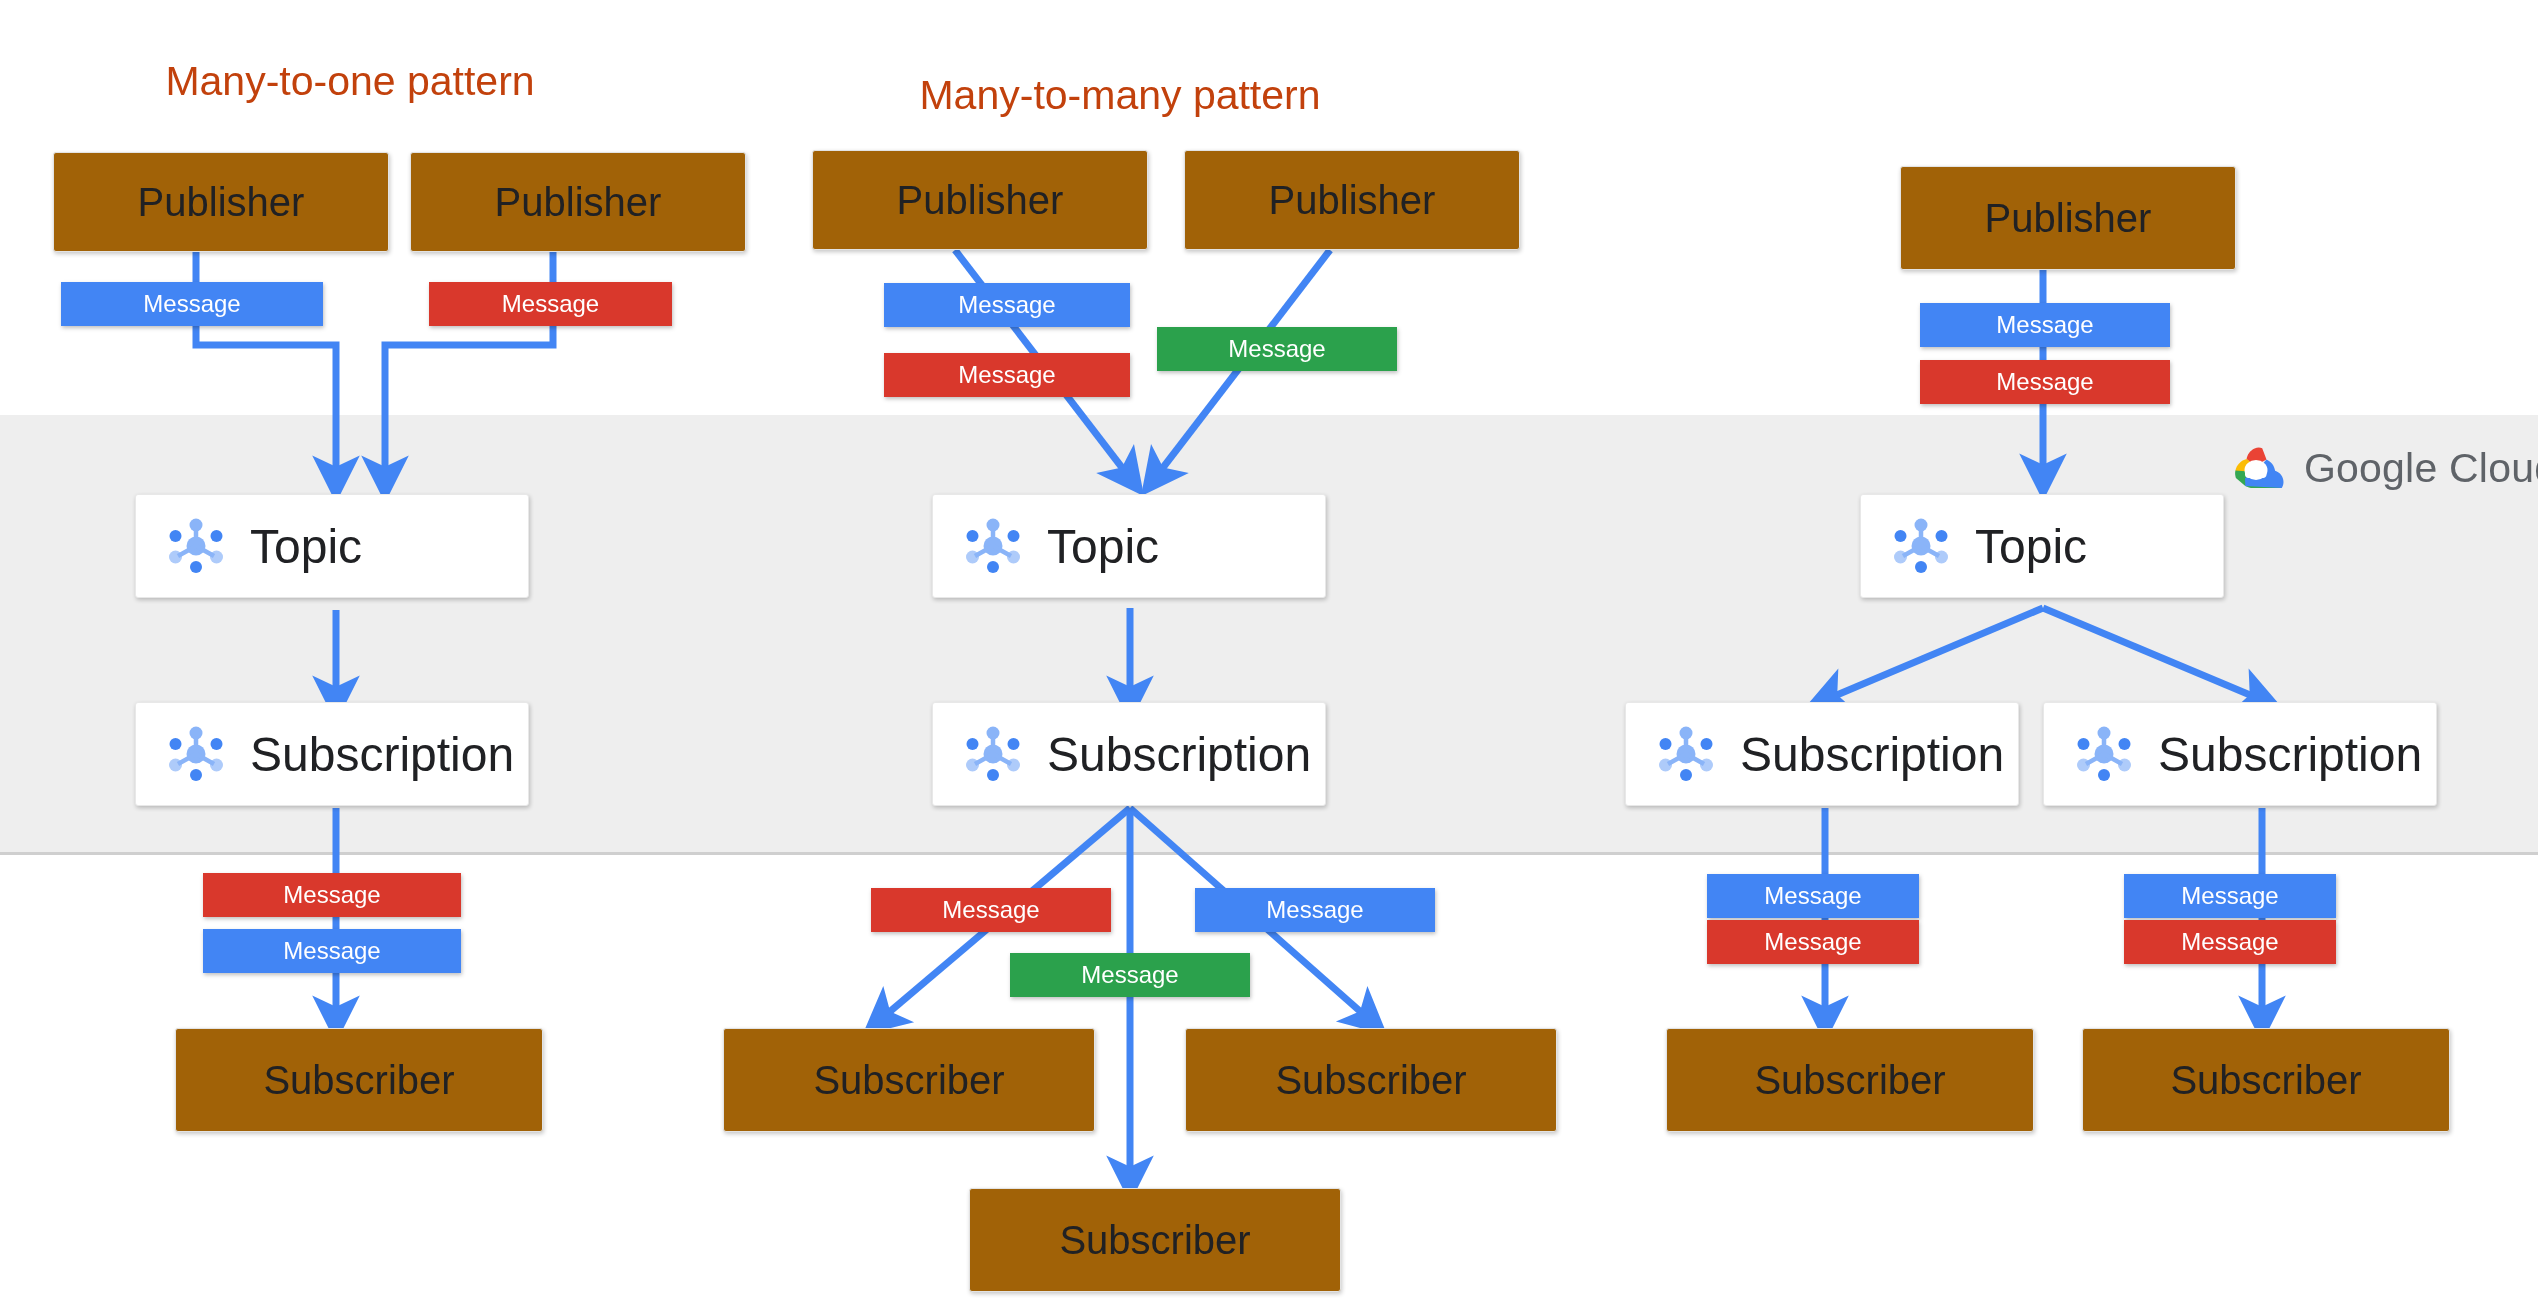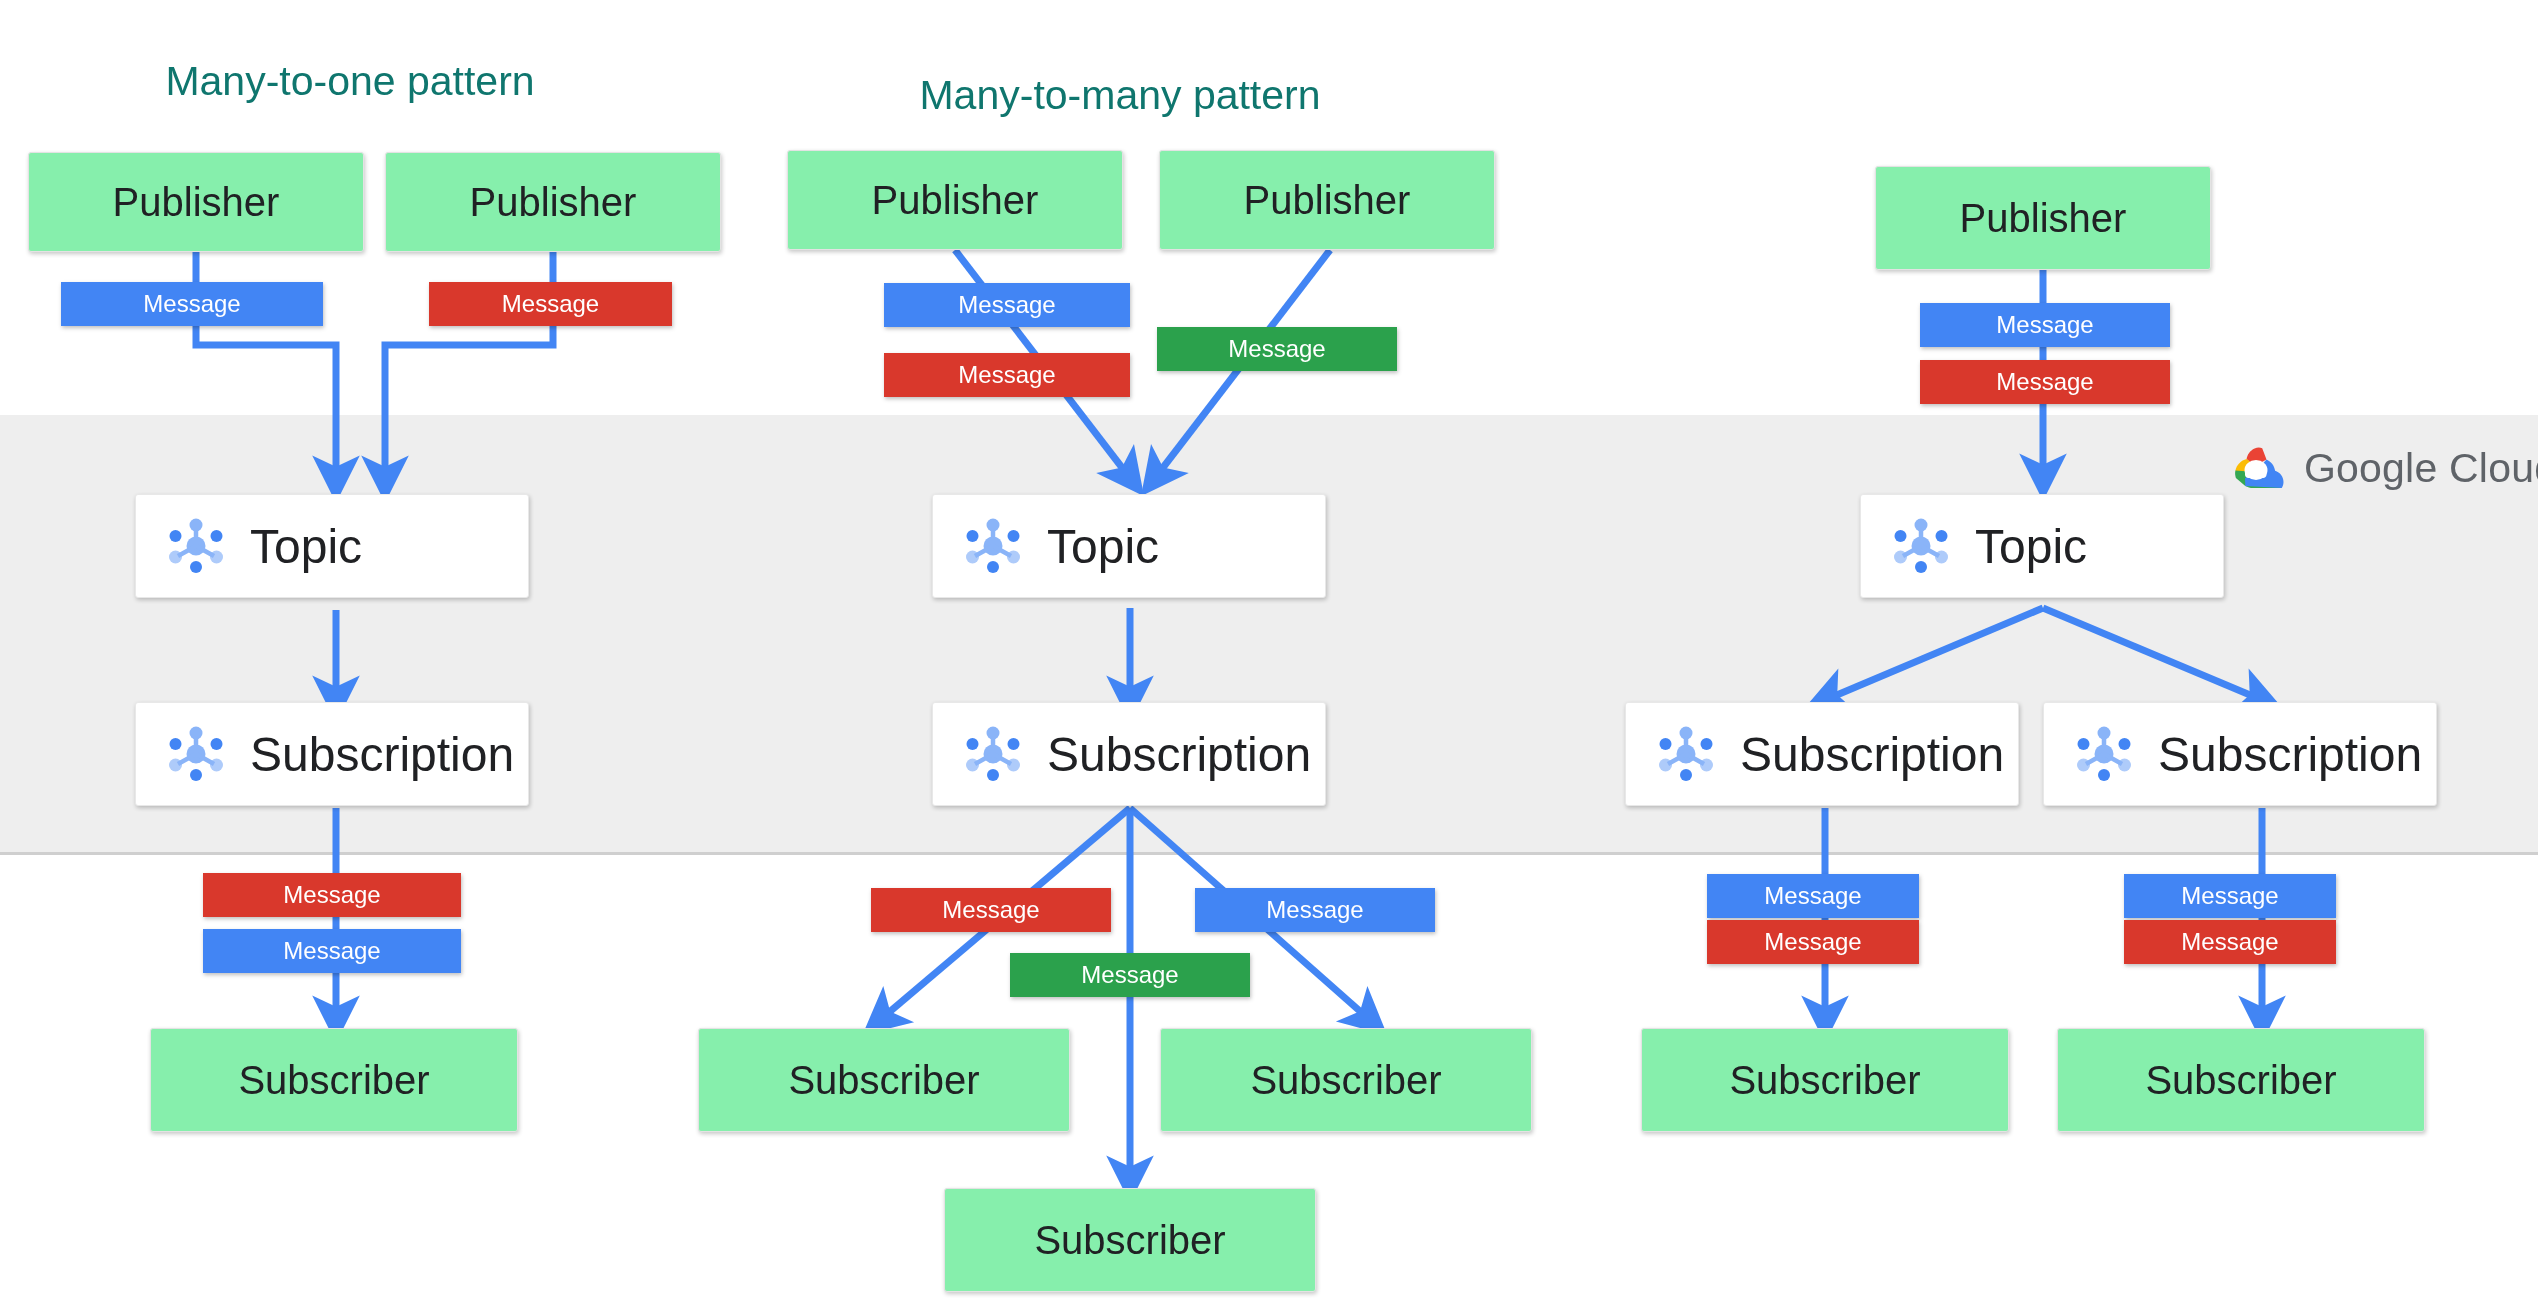--- a/index.html
+++ b/index.html
@@ -42,22 +42,23 @@
   .node {
     position: absolute;
     box-sizing: border-box;
     display: flex;
     align-items: center;
     justify-content: center;
     border-radius: 3px;
     box-shadow: 1px 2px 4px rgba(0,0,0,0.22);
   }
   .node.endpoint {
-    background: #86efac;
+    background: #a16207;
     border: 1px solid #e3e3e3;
+    margin-left: 25px;
   }
   .node.psnode {
     background: #ffffff;
     border: 1px solid #e8e8e8;
     justify-content: flex-start;
     padding-left: 30px;
     gap: 24px;
   }
   .node-label {
     font-size: 40px;
@@ -77,21 +78,21 @@
     box-shadow: 1px 2px 4px rgba(0,0,0,0.25);
     white-space: nowrap;
   }
   .msg.blue  { background: #4285f4; }
   .msg.red   { background: #d9382c; }
   .msg.green { background: #2ba14c; }
   
   .col-title {
     position: absolute;
     font-size: 41px;
-    color: #0f766e;
+    color: #c2410c;
     white-space: nowrap;
     text-align: center;
   }
   
   svg.wires {
     position: absolute;
     left: 0; top: 0;
     width: 2538px;
     height: 1305px;
     pointer-events: none;

